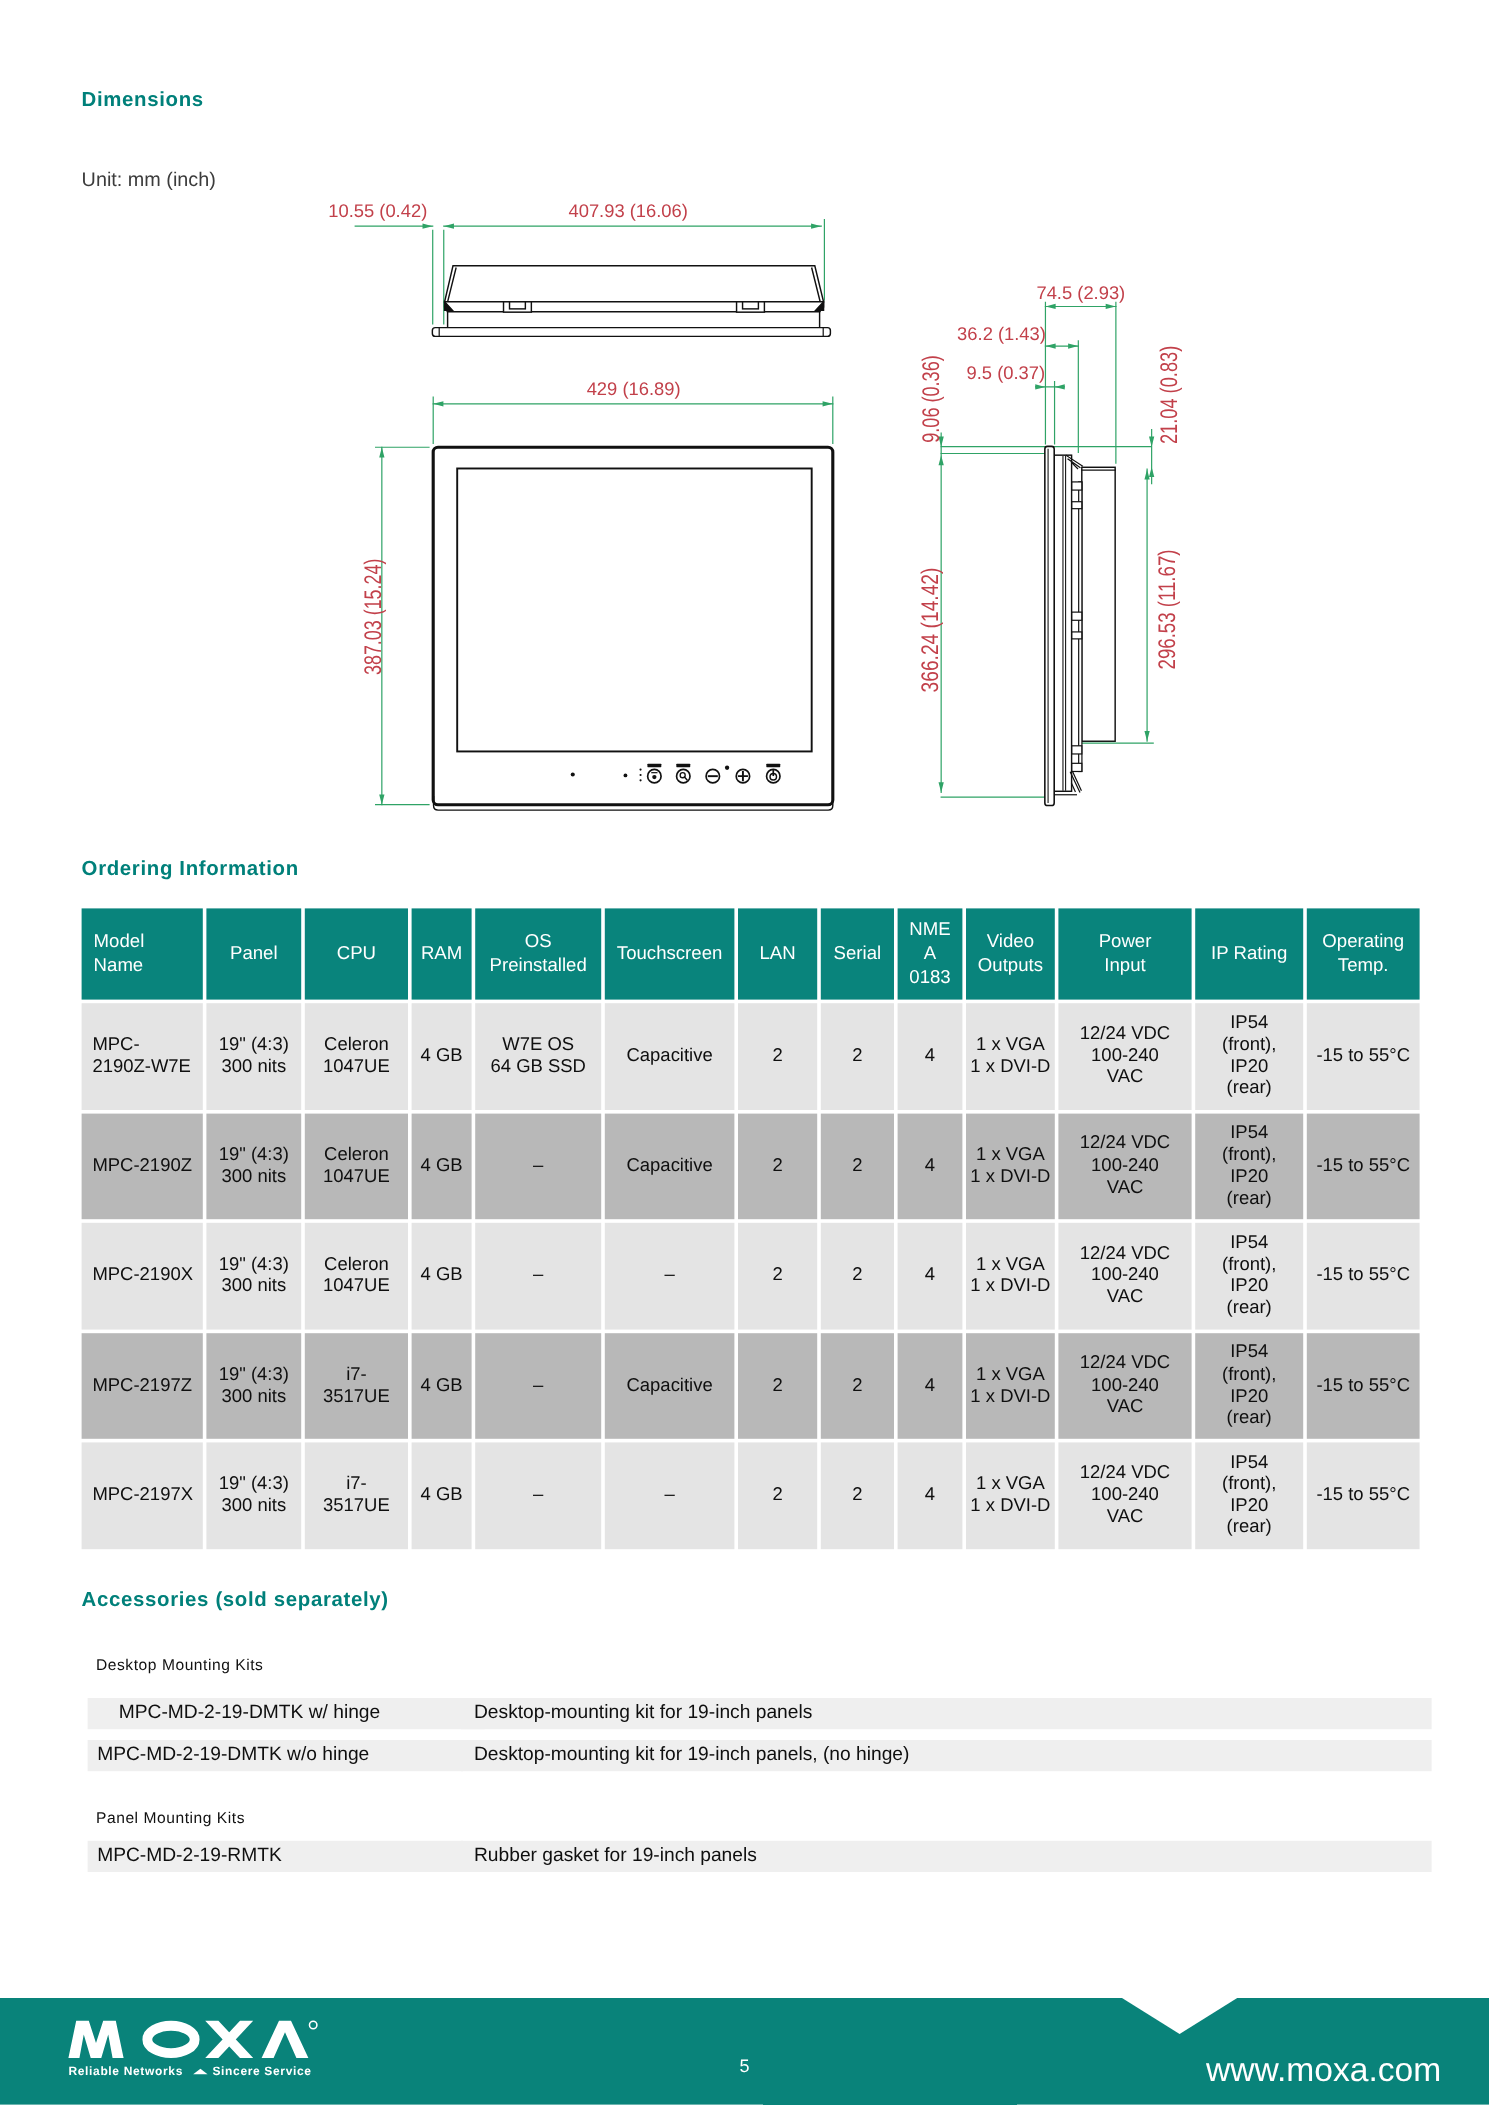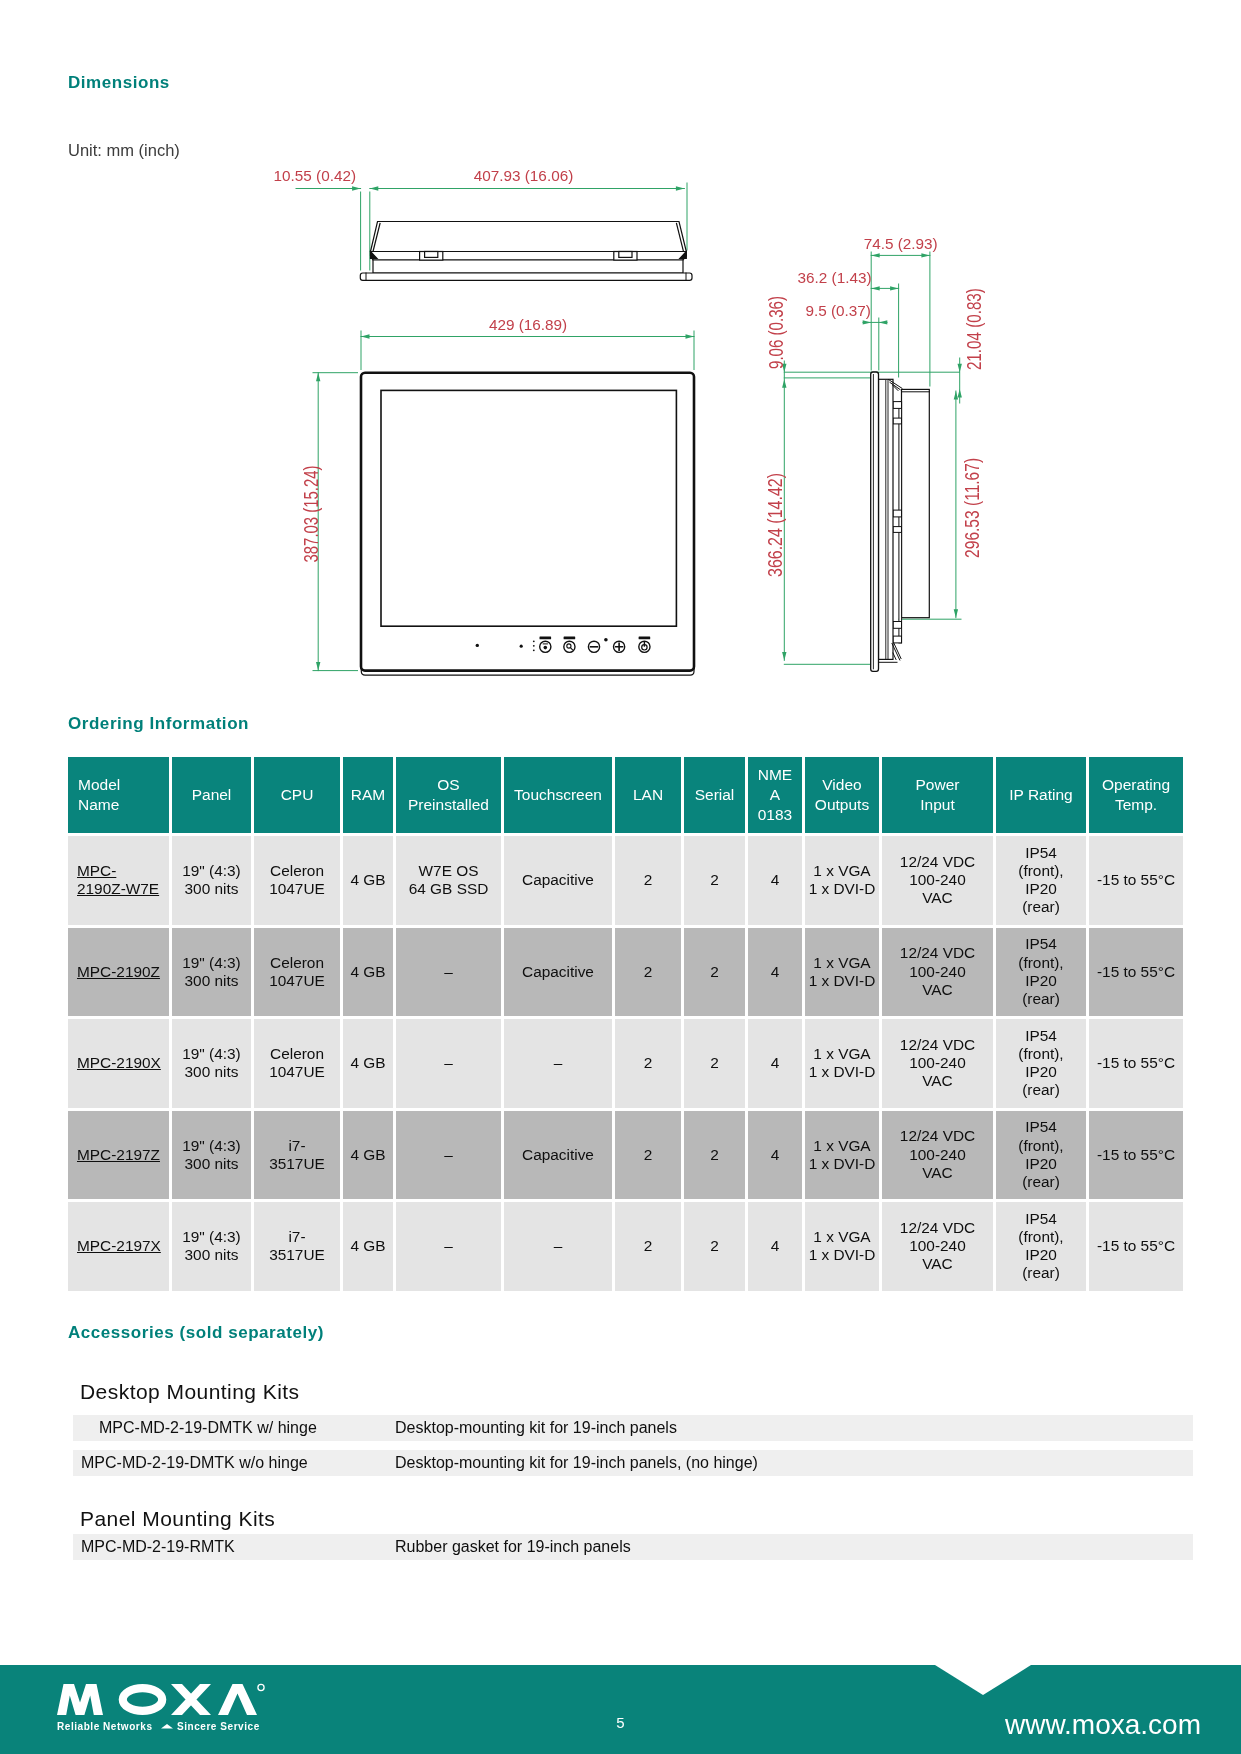--- a/index.html
+++ b/index.html
@@ -8,26 +8,26 @@
   .abs{position:absolute;}
   .teal-h{color:#00807a;font-weight:bold;font-size:17px;letter-spacing:0.55px;}
   .tbl{position:absolute;left:68px;top:757px;display:grid;
        grid-template-columns:101px 79px 86px 50px 105px 108px 66px 61px 54px 74px 111px 90px 94px;
        grid-template-rows:76px 88.5px 88.5px 88.5px 88.5px 88.5px;gap:3px;}
   .h{background:#09847c;color:#ffffff;font-size:15.5px;line-height:1.27;
      display:flex;align-items:center;justify-content:center;text-align:center;}
   .hl{justify-content:flex-start;text-align:left;padding-left:10px;}
   .c{font-size:15.4px;color:#0f0f0f;line-height:1.18;
      display:flex;align-items:center;justify-content:center;text-align:center;}
-  .cl{justify-content:flex-start;text-align:left;padding-left:9px;text-decoration:underline;}
+  .cl{justify-content:flex-start;text-align:left;padding-left:9px;}
   .r1{background:#e4e4e4;}
   .r2{background:#b8b8b8;}
   .acc-row{position:absolute;height:26px;background:#efefef;font-size:16px;color:#0f0f0f;
            display:flex;align-items:center;}
-  .sub-h{position:absolute;font-size:21px;letter-spacing:0.45px;line-height:1;color:#111;left:80px;}
+  .sub-h{position:absolute;font-size:13px;letter-spacing:0.45px;line-height:1;color:#111;left:80px;}
 </style>
 </head>
 <body>
 
 <div class="abs teal-h" style="left:68px;top:72.5px;">Dimensions</div>
 
 <div class="abs" style="left:68px;top:141px;font-size:16.5px;color:#3c3c3c;">Unit: mm (inch)</div>
 
 <svg class="abs" style="left:0;top:0;" width="1241" height="710" viewBox="0 0 1241 710" fill="none" stroke-linecap="square">
 <g stroke="#2fa366" stroke-width="1">

